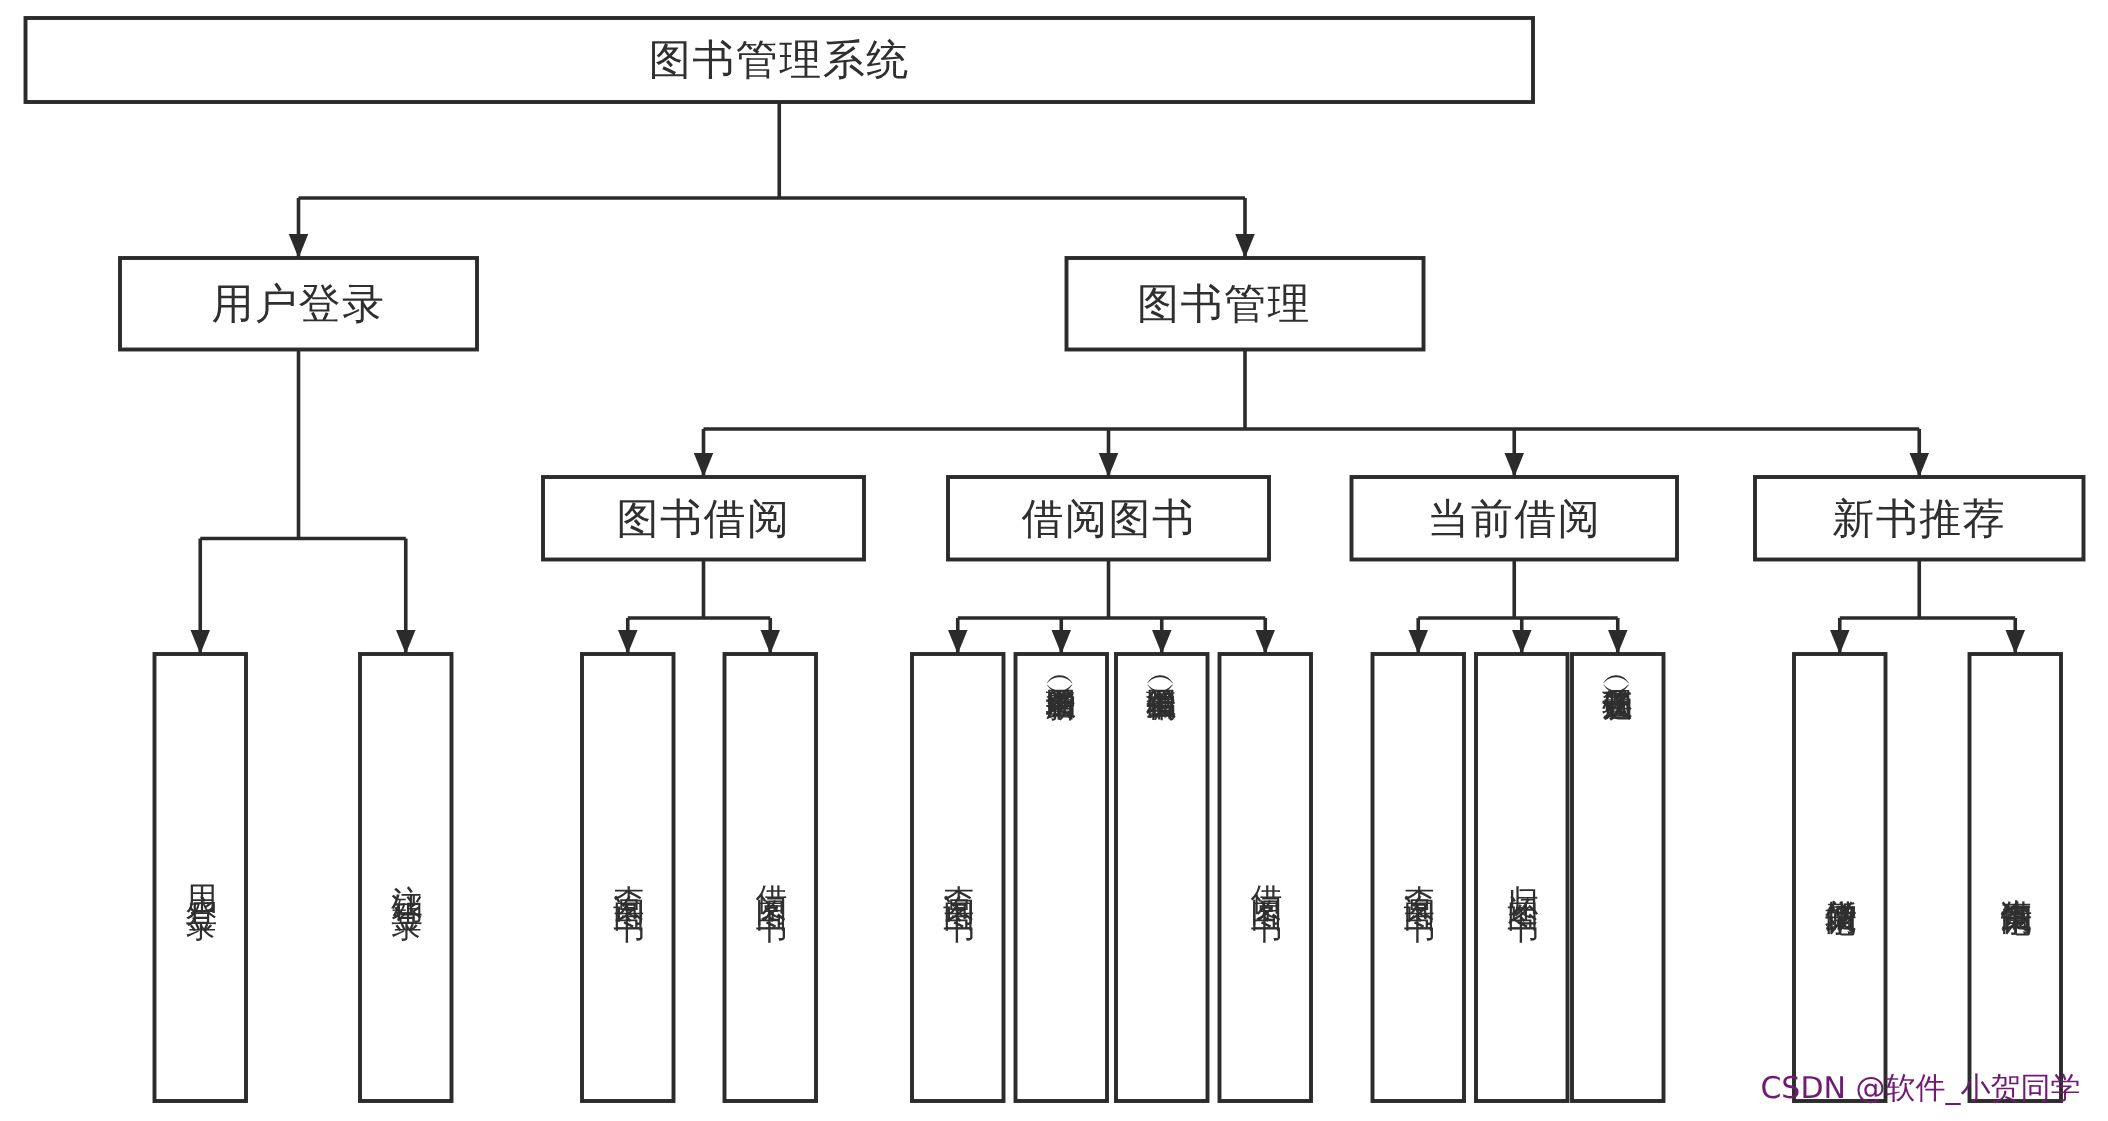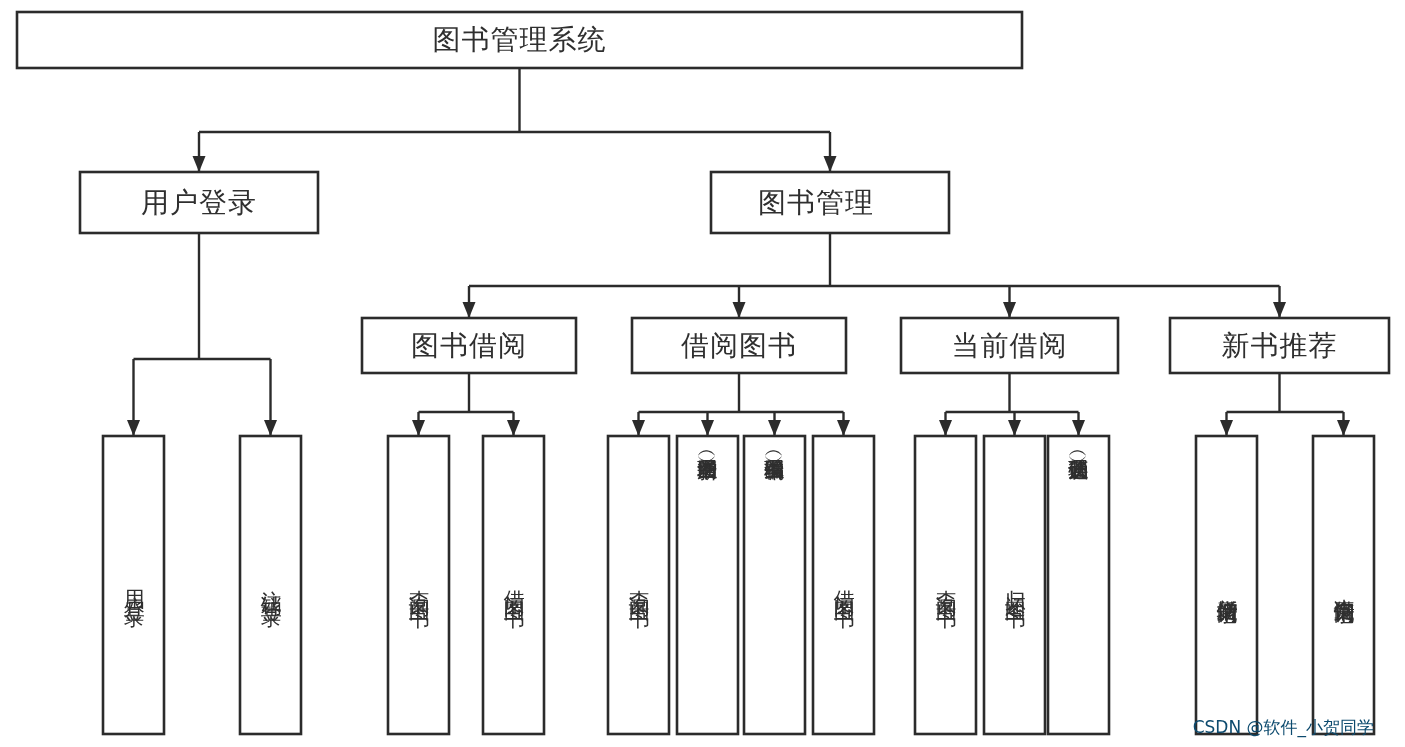--- a/index.html
+++ b/index.html
@@ -74,25 +74,25 @@
   }
   .hlabel-text {
     font-family: "DejaVu Sans", "Liberation Sans", sans-serif;
     font-size: 28px;
     color: #2f2f2f;
     white-space: nowrap;
     letter-spacing: 1px;
   }
   #watermark {
     position: absolute;
-    right: 31px;
+    right: 18px;
     bottom: 8px;
     font-family: "DejaVu Sans", "Liberation Sans", sans-serif;
-    font-size: 17px;
-    color: #0c4a6e;
+    font-size: 20px;
+    color: #701a75;
     white-space: nowrap;
     pointer-events: none;
   }
 </style>
 </head>
 <body>
 
 <div id="diagram-root">
 
   <svg id="chart-svg" viewBox="0 0 1405 747">

